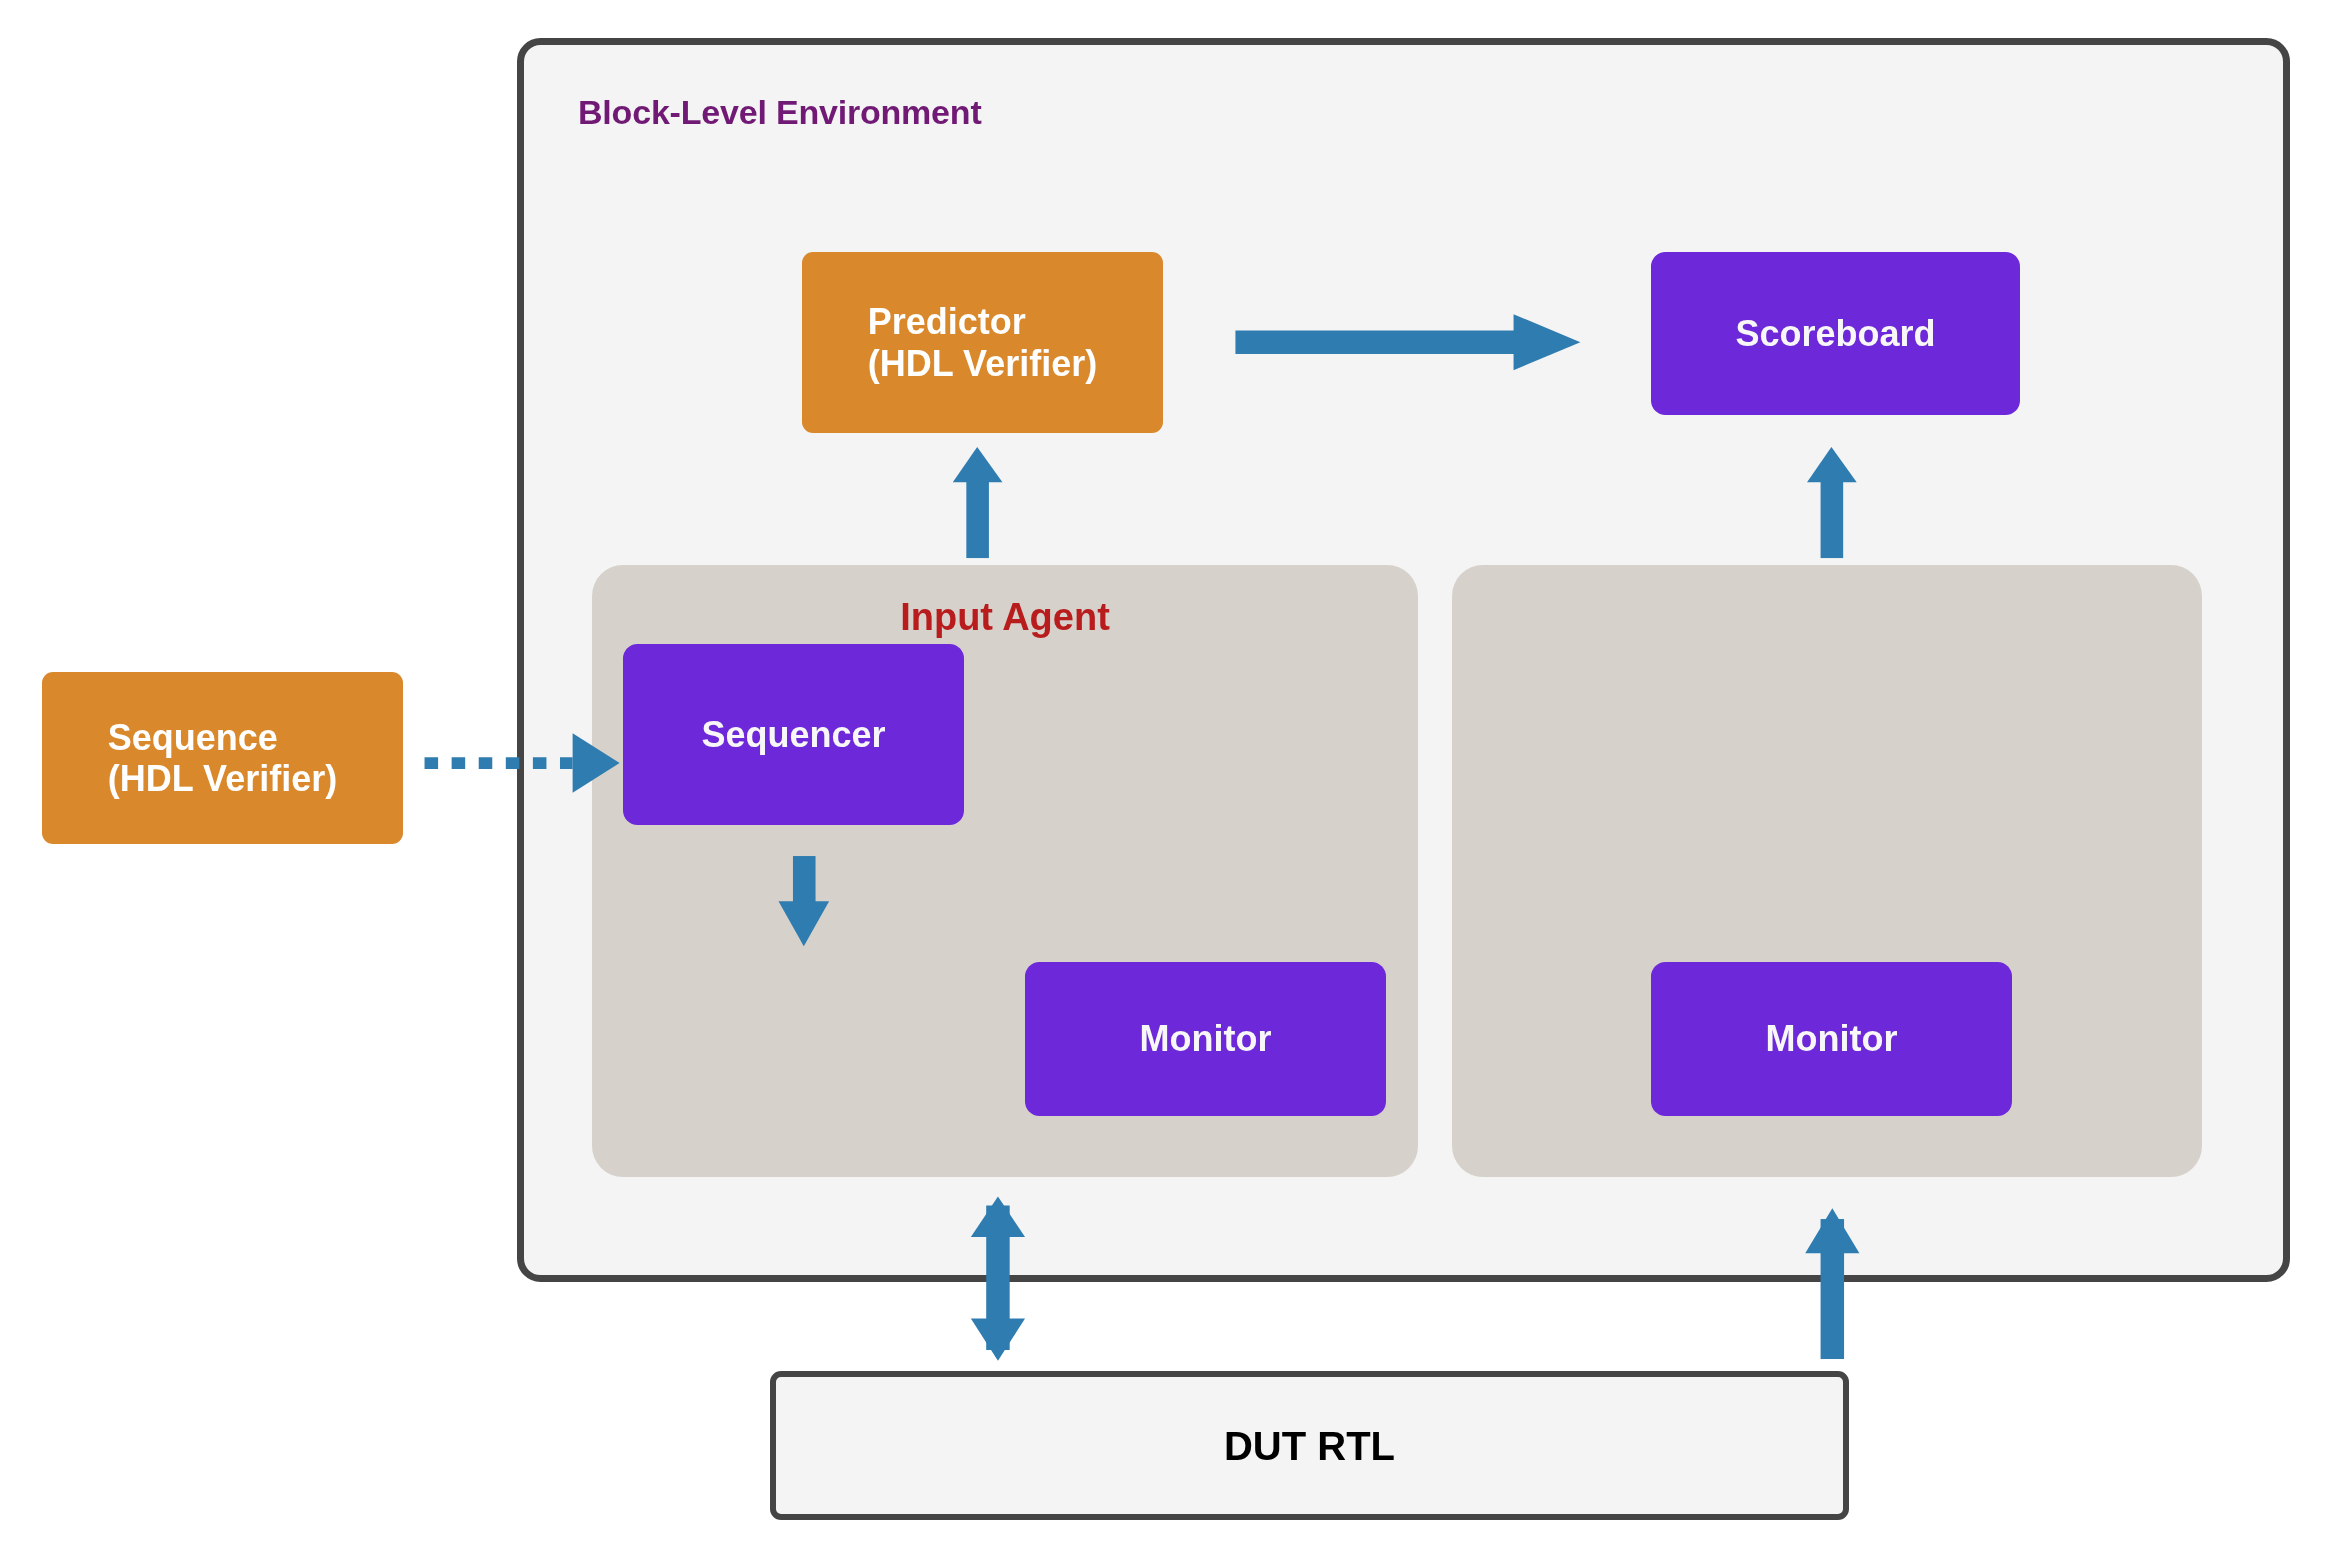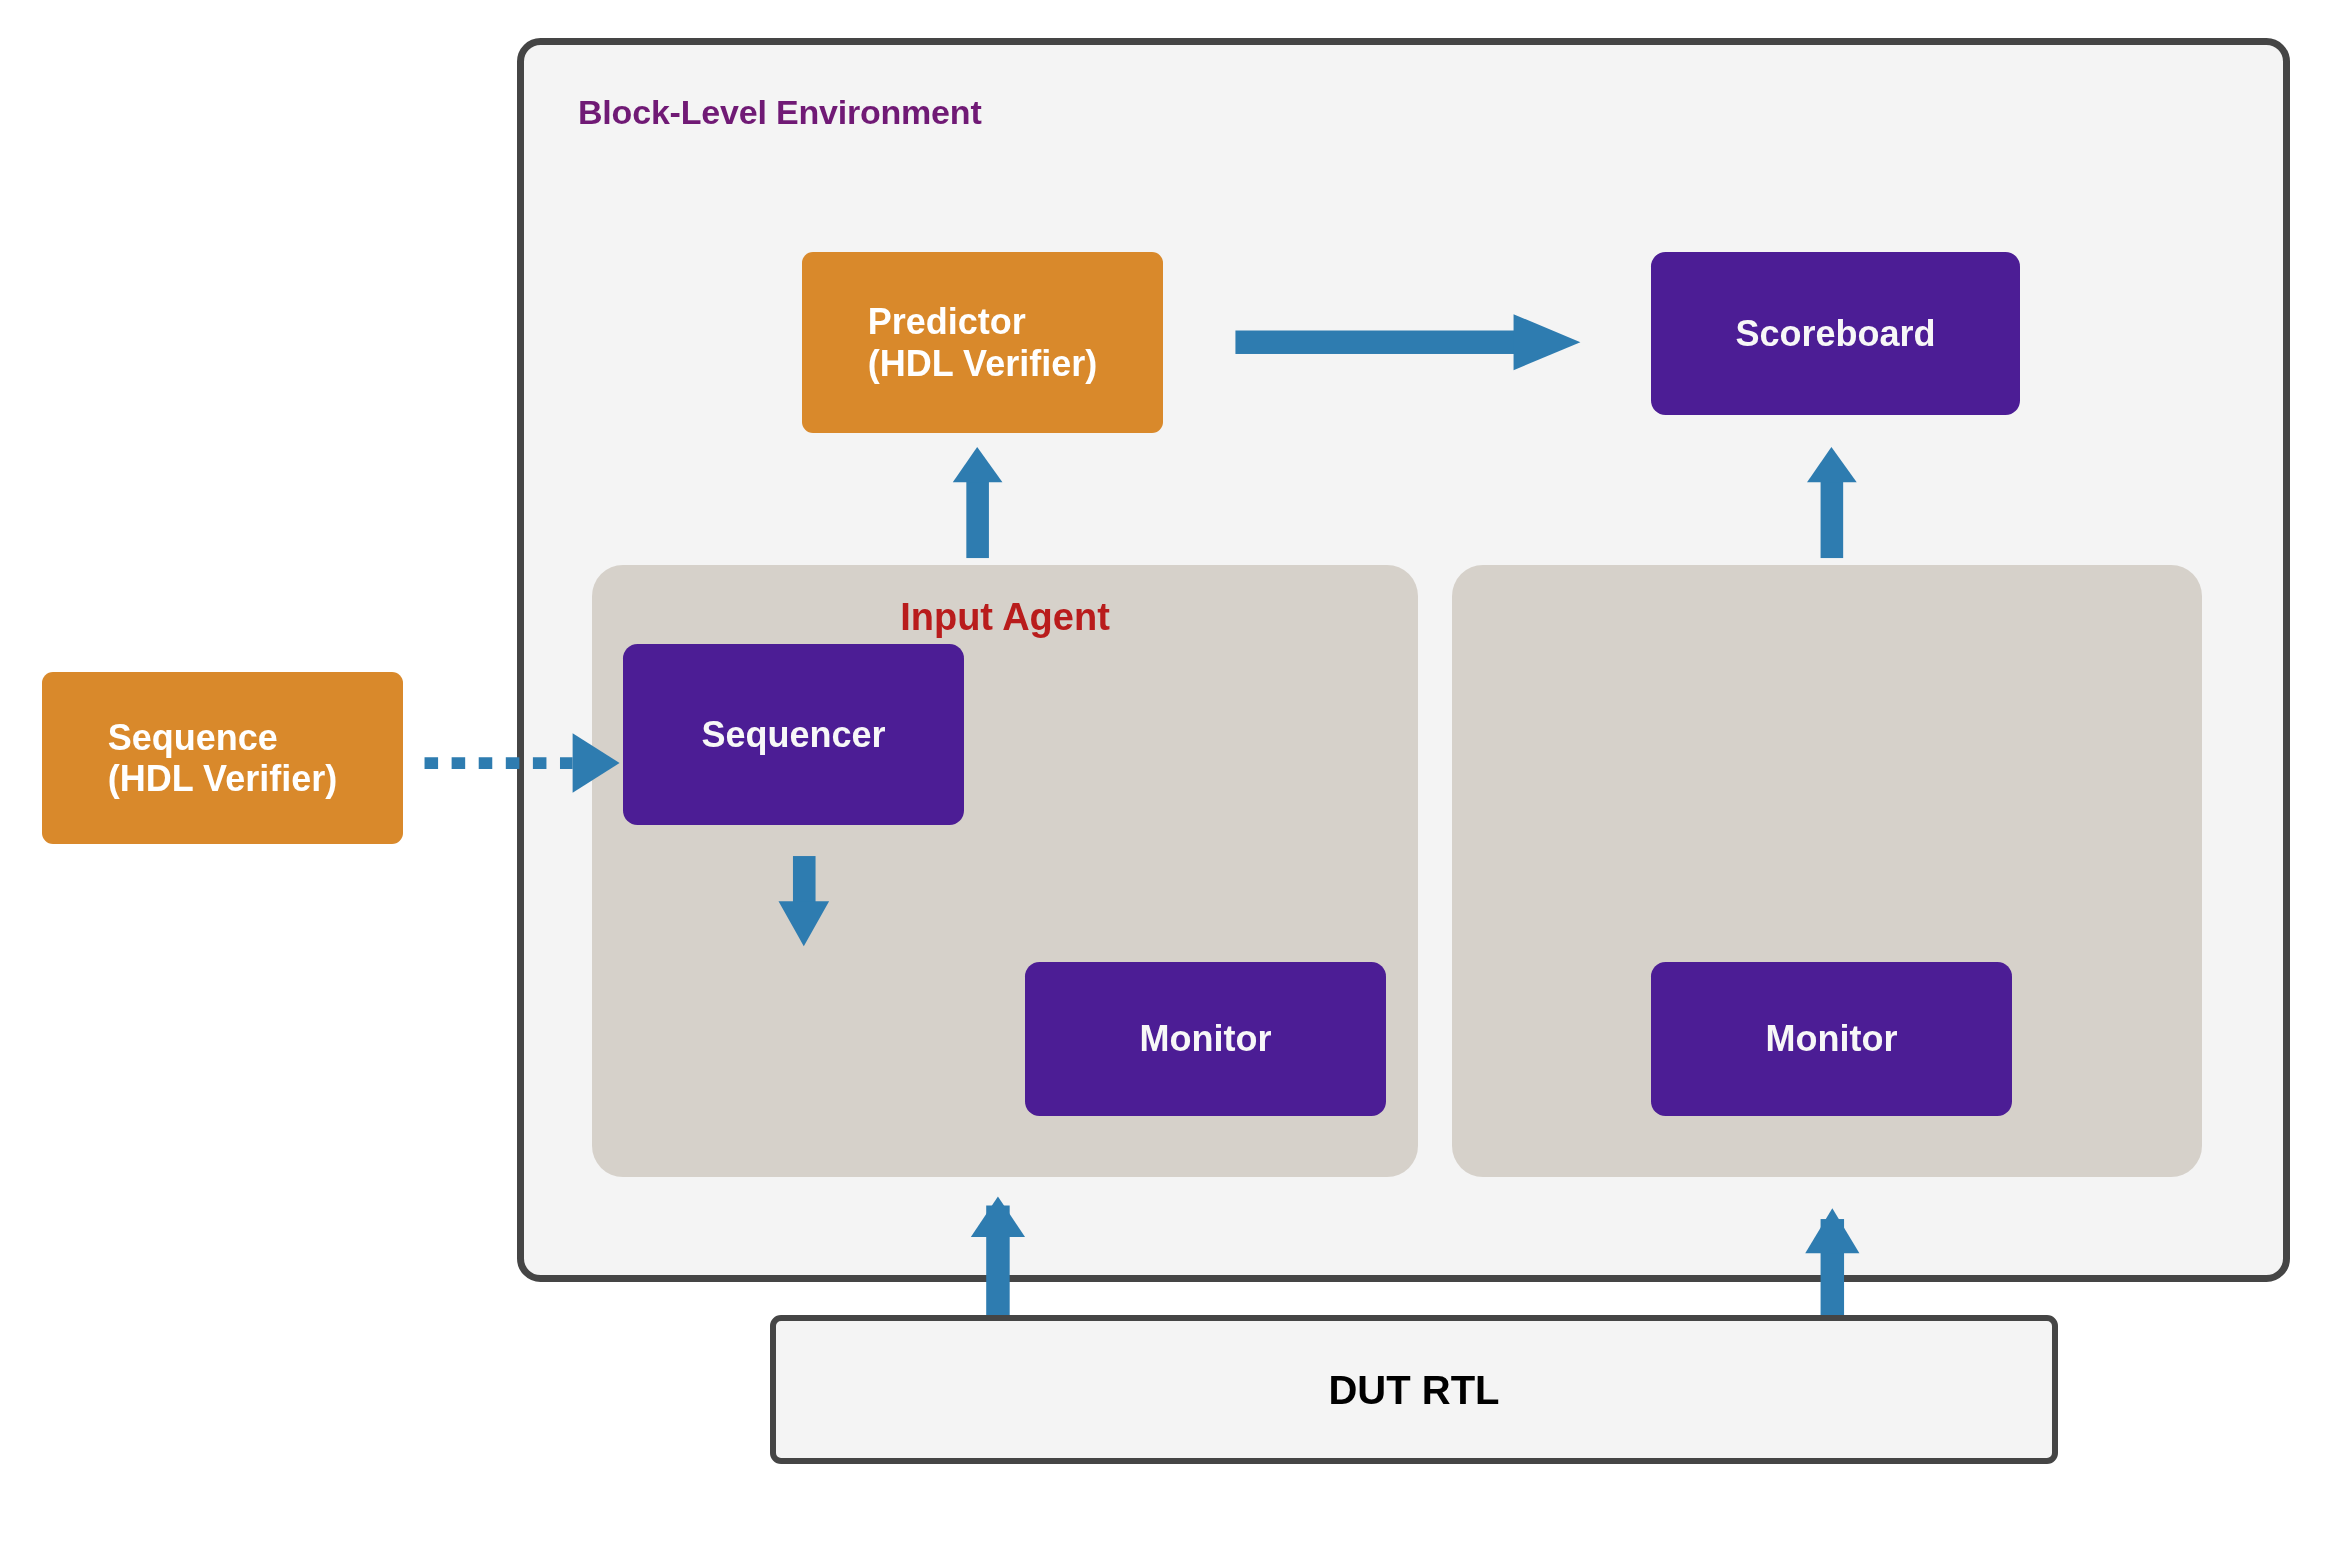--- a/index.html
+++ b/index.html
@@ -50,21 +50,21 @@
   }
 
   
   .node-orange {
     background: #d9892b;
     color: #ffffff;
     border-radius: 11px;
   }
   
   .node-gray {
-    background: #4c1d95;
+    background: #6d28d9;
     color: #f7f7f7;
     border-radius: 14.5px;
   }
   
   .agent-box {
     position: absolute;
     box-sizing: border-box;
     background: #d6d1ca;
     border-radius: 31px;
   }
@@ -94,21 +94,21 @@
   #output-agent-box { left: 1452px; top: 565px; width: 750px; height: 612px; }
   #input-agent-label  { left: 592px;  top: 596px; width: 826px; }
   #output-agent-label { left: 1452px; top: 596px; width: 750px; }
 
   #sequencer-node { left: 623px;  top: 644px;  width: 341px; height: 181px; font-size: 36px; }
   #driver-node    { left: 623px;  top: 962px; width: 361px; height: 154px; font-size: 36px; }
   #monitor-in-node{ left: 1025px; top: 962px; width: 361px; height: 154px; font-size: 36px; }
   #monitor-out-node{ left:1651px; top: 962px; width: 361px; height: 154px; font-size: 36px; }
 
   #dut-node {
-    left: 770px; top: 1315px; width: 1288px; height: 149px;
+    left: 770px; top: 1371px; width: 1079px; height: 149px;
     background: #f4f4f4;
     border: 6.3px solid #454545;
     border-radius: 11px;
     color: #000000;
     font-size: 40px;
   }
 
   
   #arrow-layer {
     position: absolute;

